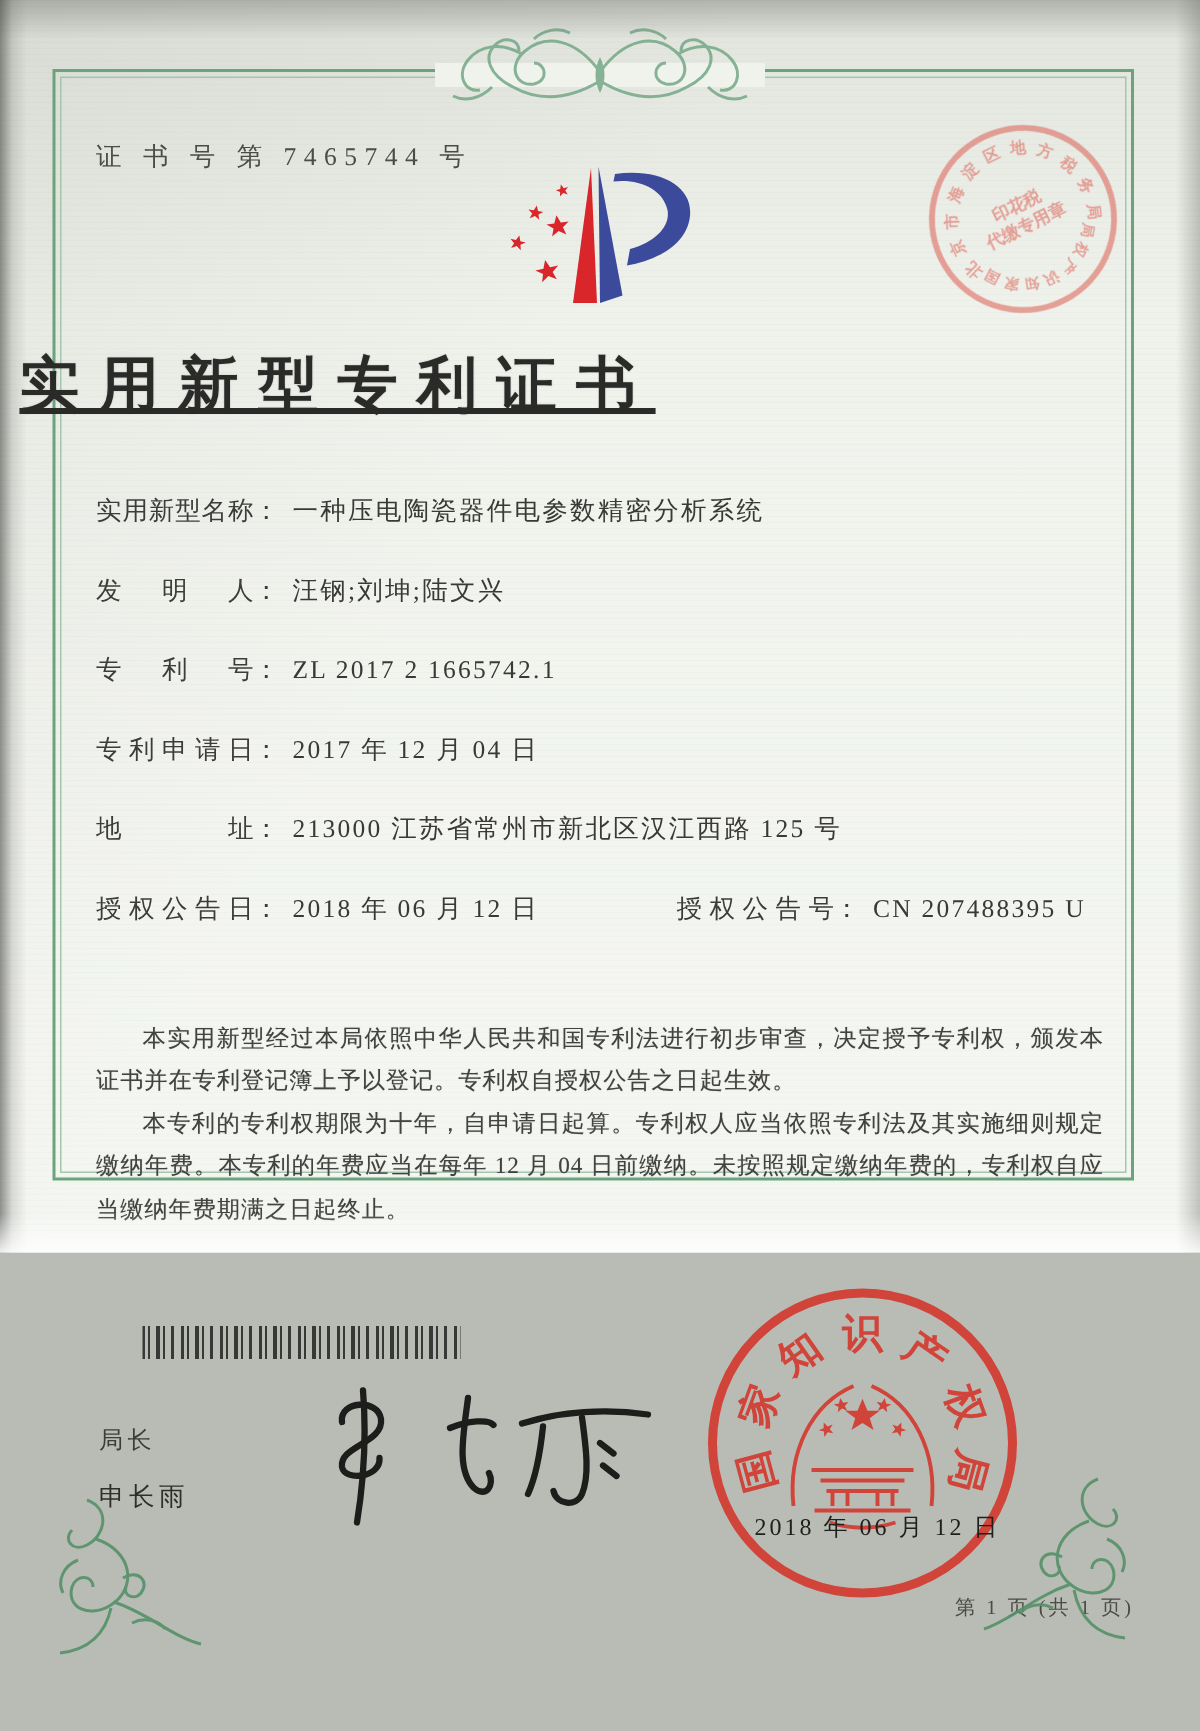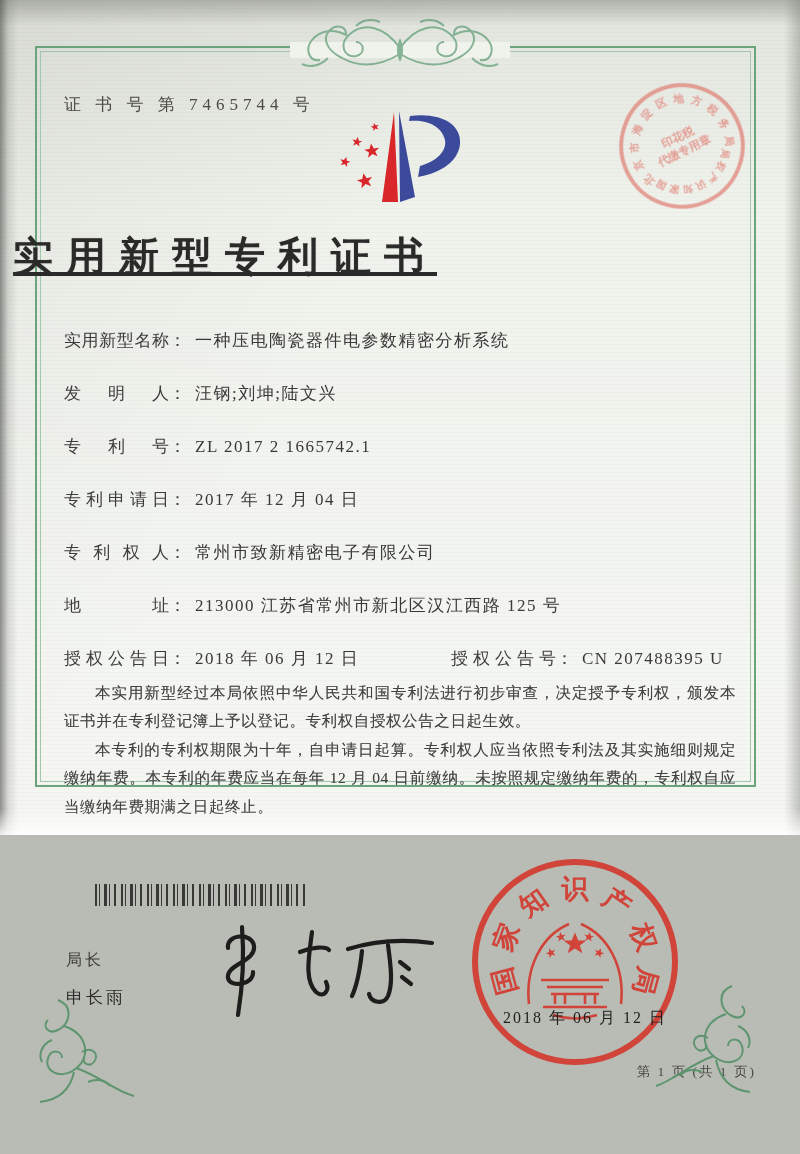--- a/index.html
+++ b/index.html
@@ -156,23 +156,20 @@
       <span class="f-label">实用新型名称</span><span class="colon">：</span><span class="f-value">一种压电陶瓷器件电参数精密分析系统</span>
     </div>
     <div class="f-row">
       <span class="f-label">发明人</span><span class="colon">：</span><span class="f-value">汪钢;刘坤;陆文兴</span>
     </div>
     <div class="f-row">
       <span class="f-label">专利号</span><span class="colon">：</span><span class="f-value">ZL 2017 2 1665742.1</span>
     </div>
     <div class="f-row">
       <span class="f-label">专利申请日</span><span class="colon">：</span><span class="f-value">2017 年 12 月 04 日</span>
-    </div>
-    <div class="f-row">
-      <span class="f-label">专利权人</span><span class="colon">：</span><span class="f-value">常州市致新精密电子有限公司</span>
     </div>
     <div class="f-row">
       <span class="f-label">地址</span><span class="colon">：</span><span class="f-value">213000 江苏省常州市新北区汉江西路 125 号</span>
     </div>
     <div class="grant-row">
       <span>
         <span class="f-label">授权公告日</span><span class="colon">：</span><span class="f-value">2018 年 06 月 12 日</span>
       </span>
       <span class="grant-right">
         <span class="f-label">授权公告号</span><span class="colon">：</span><span class="f-value">CN 207488395 U</span>

